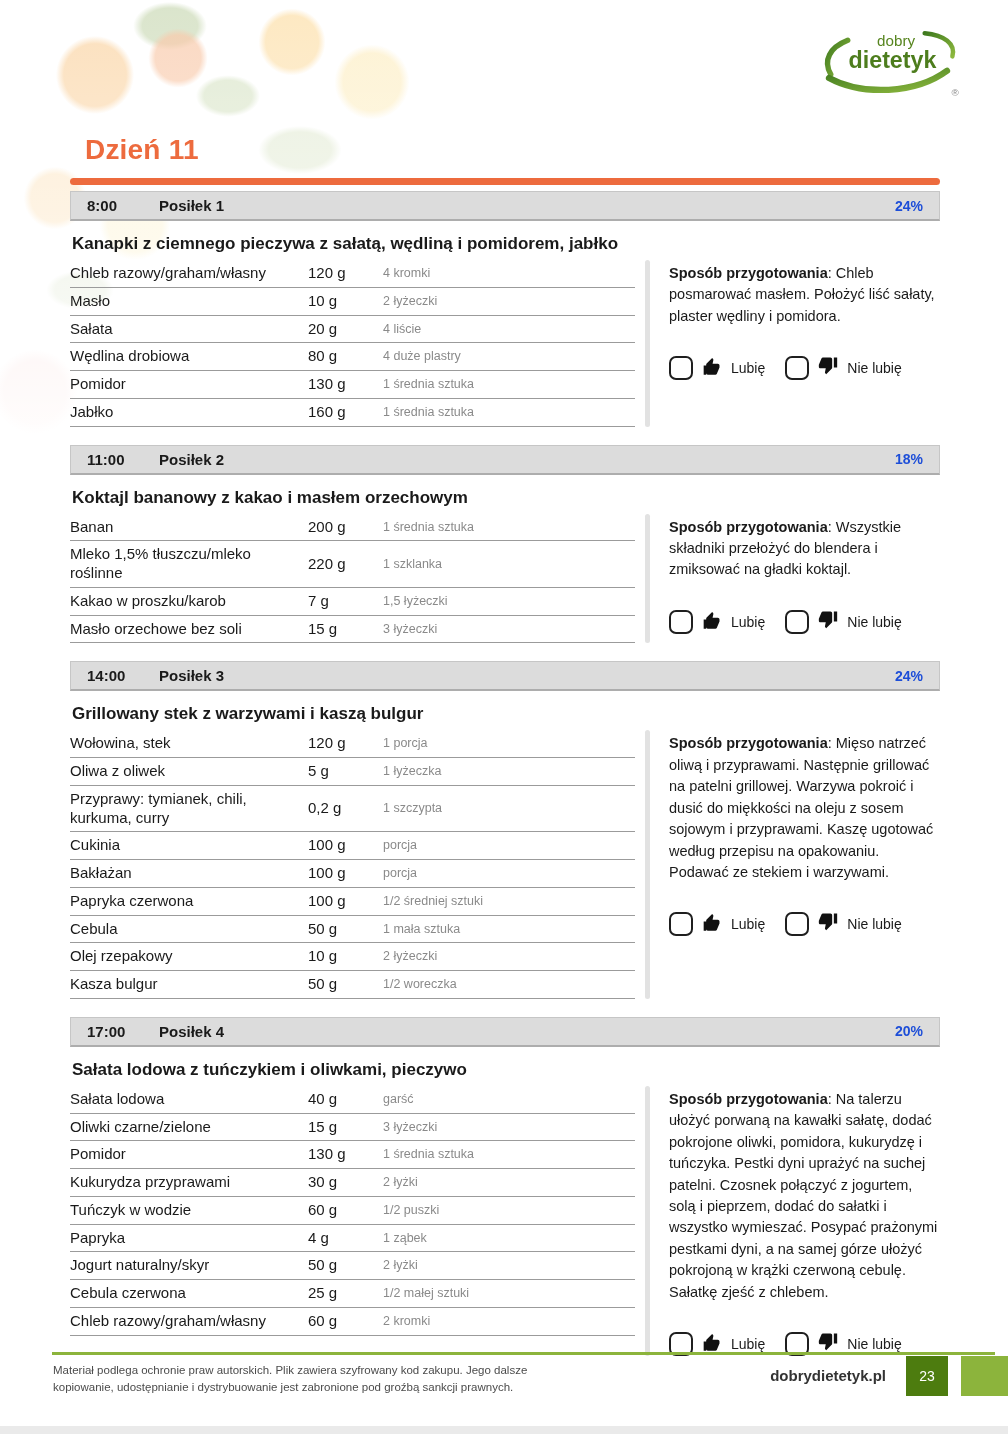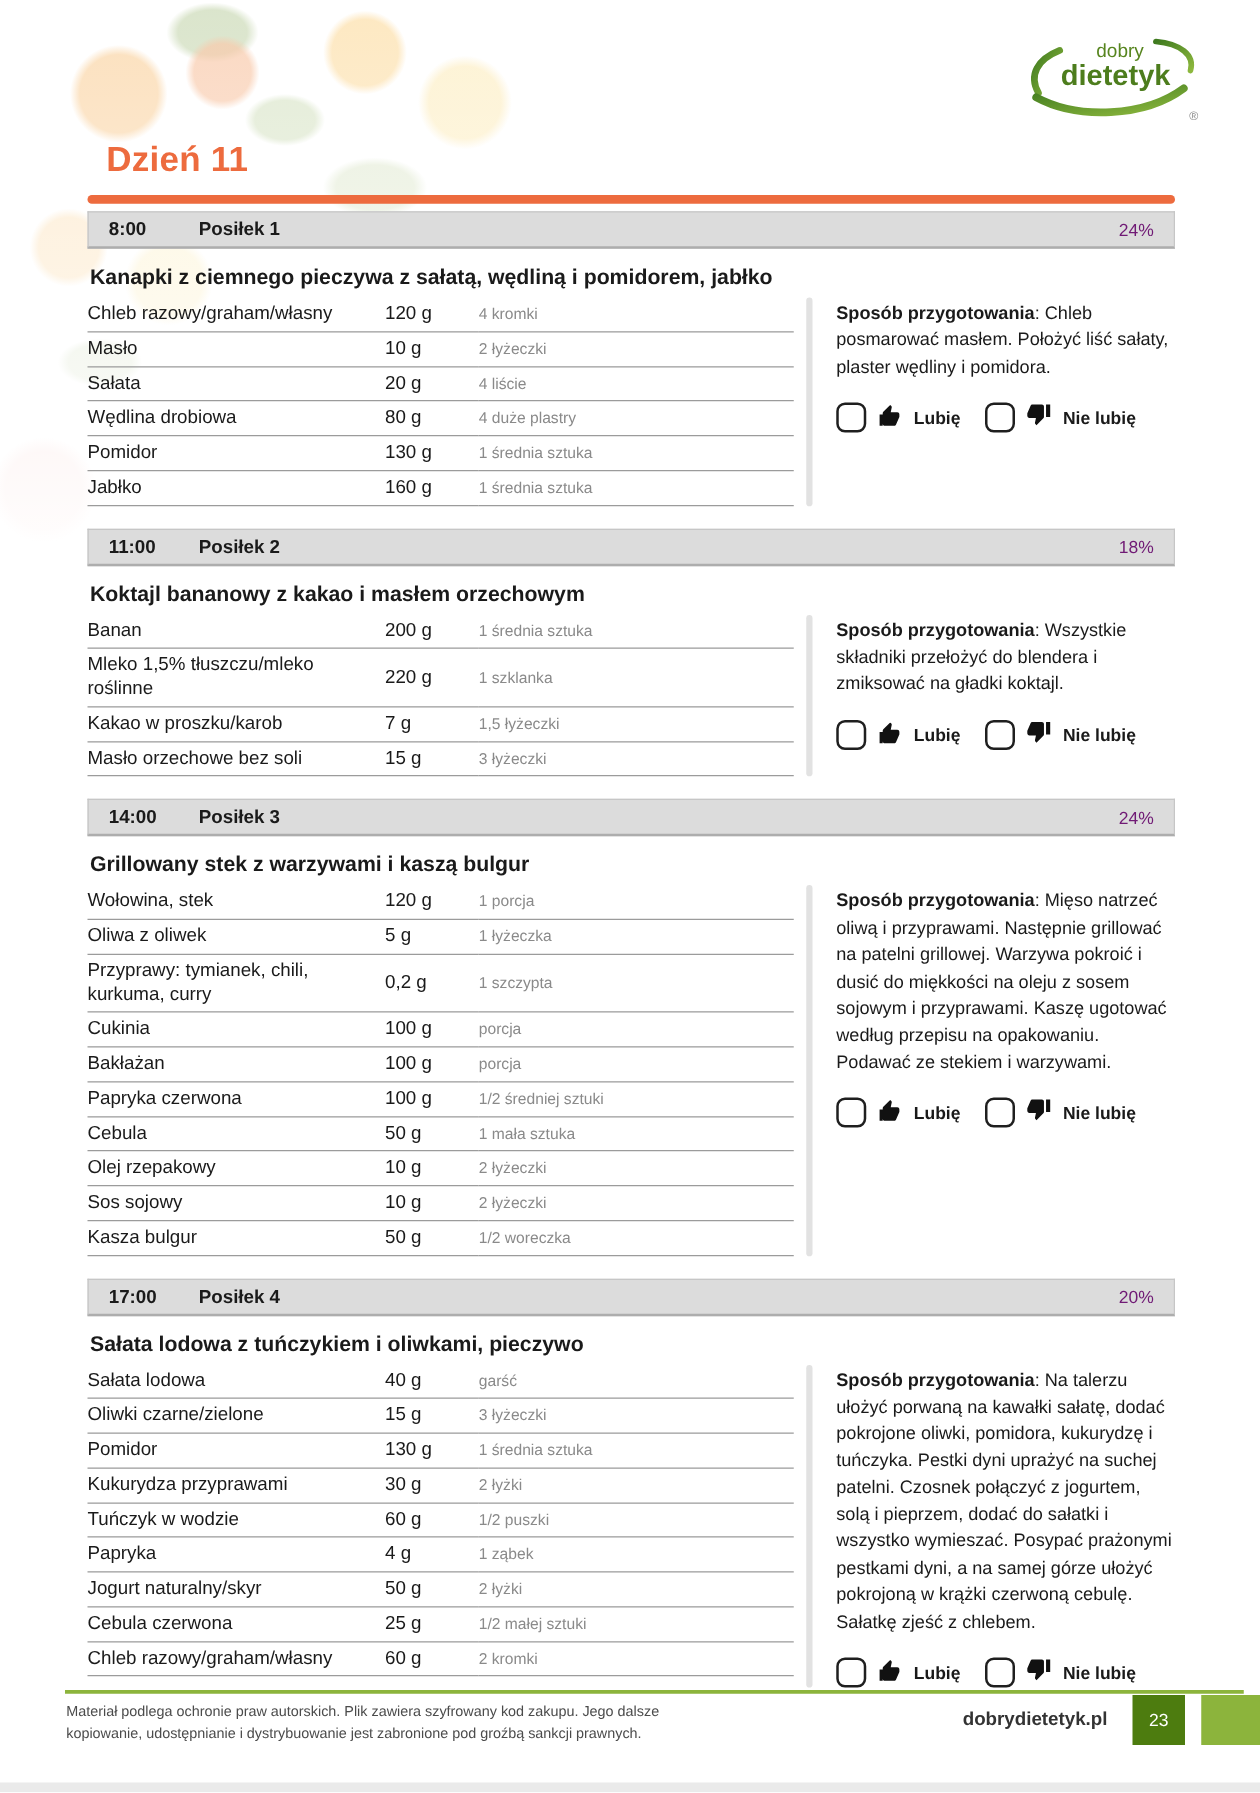--- a/index.html
+++ b/index.html
@@ -20,47 +20,47 @@
       radial-gradient(ellipse 52px 30px at 300px 150px, rgba(150,180,95,.45) 0 60%, rgba(150,180,95,0) 80%),
       radial-gradient(circle 40px at 55px 198px,  rgba(248,185,90,.60) 0 60%, rgba(248,185,90,0) 78%),
       radial-gradient(circle 45px at 135px 225px, rgba(248,222,130,.58) 0 60%, rgba(248,222,130,0) 78%),
       radial-gradient(ellipse 42px 24px at 80px 290px, rgba(140,170,90,.42) 0 60%, rgba(140,170,90,0) 80%),
       radial-gradient(circle 56px at 35px 392px, rgba(240,138,128,.55) 0 55%, rgba(240,138,128,0) 75%);
   }
 
   .content { position:relative; padding:0 68px 0 70px; }
 
   .logo { position:absolute; top:26px; right:44px; width:152px; }
-  .page-title { padding-top:112px; margin-left:15px; font-size:28px; font-weight:bold; color:#ED6B3E; letter-spacing:.2px; }
+  .page-title { padding-top:112px; margin-left:15px; font-size:28px; font-weight:bold; color:#ED6B3E; letter-spacing:.2px;margin-top:22px; }
   .accent-bar { height:7px; margin-top:12px; background:#ED6B3E; border-radius:4px; }
 
   .meal { margin-top:18px; }
   .meal:first-child { margin-top:6px; }
   .meal-header { display:flex; align-items:center; height:30px; padding:0 16px;
     background:#dcdcdc; border:1px solid #c6c6c6; border-bottom:2px solid #adadad; }
   .meal-time { width:72px; font-weight:bold; font-size:15px; }
   .meal-name { font-weight:bold; font-size:15px; }
-  .meal-percent { margin-left:auto; font-size:14px; font-weight:400; color:#701a75; }
+  .meal-percent { margin-left:auto; font-size:14px; font-weight:700; color:#1d4ed8; }
 
   .dish-title { font-size:17px; font-weight:bold; margin:13px 0 6px 2px; }
 
   .cols { display:flex; align-items:stretch; }
   .ing-table { width:565px; border-collapse:collapse; align-self:flex-start; }
   .ing-table td { border-bottom:1px solid #9b9b9b; padding:4px 0; vertical-align:middle; line-height:1.25; }
   td.iname { width:238px; font-size:15px; padding-right:10px; }
   td.amt { width:75px; font-size:15px; white-space:nowrap; }
   td.measure { font-size:12.5px; color:#8a8a8a;text-decoration:underline; }
   td.measure span { display:inline-block; max-width:106px; line-height:1.3; }
 
   .vdivider { width:5px; background:#e2e2e2; border-radius:3px; margin-left:10px; }
   .right-col { flex:1; padding-left:19px; padding-top:3px; }
   .prep { font-size:14.5px; line-height:1.48; }
   .prep b { font-weight:bold; }
 
-  .votes { display:flex; gap:20px; margin-top:17px;font-weight:bold; }
+  .votes { display:flex; gap:20px; margin-top:29px; }
   .vote { display:flex; align-items:center; gap:9px; cursor:pointer; }
   .checkbox { width:24px; height:24px; border:2.5px solid #1f1f1f; border-radius:7px; background:#fff; flex:0 0 auto; }
   .thumb { width:20px; height:20px; fill:#111; }
   .thumb-down { margin-top:-6px; }
   .vote-label { font-size:14px; }
 
   .page-footer { position:absolute; left:0; right:0; bottom:0; height:82px; }
   .green-rule { position:absolute; top:0; left:52px; right:13px; height:3px; background:#8CB43C; }
   .notice { position:absolute; left:53px; top:10px; width:540px; font-size:11.5px; line-height:1.5; color:#4b4b4b; }
   .site-link { position:absolute; right:122px; top:15px; font-size:15px; font-weight:bold; color:#333; text-decoration:none; }
@@ -277,25 +277,20 @@
     <td class="amt">50 g</td>
     <td class="measure"><span>1 mała sztuka</span></td>
   </tr>
 
   <tr>
     <td class="iname">Olej rzepakowy</td>
     <td class="amt">10 g</td>
     <td class="measure"><span>2 łyżeczki</span></td>
   </tr>
 
-  <tr>
-    <td class="iname">Sos sojowy</td>
-    <td class="amt">10 g</td>
-    <td class="measure"><span>2 łyżeczki</span></td>
-  </tr>
 
   <tr>
     <td class="iname">Kasza bulgur</td>
     <td class="amt">50 g</td>
     <td class="measure"><span>1/2 woreczka</span></td>
   </tr>
 </tbody>
             </table>
       <div class="vdivider"></div>
       <div class="right-col">

